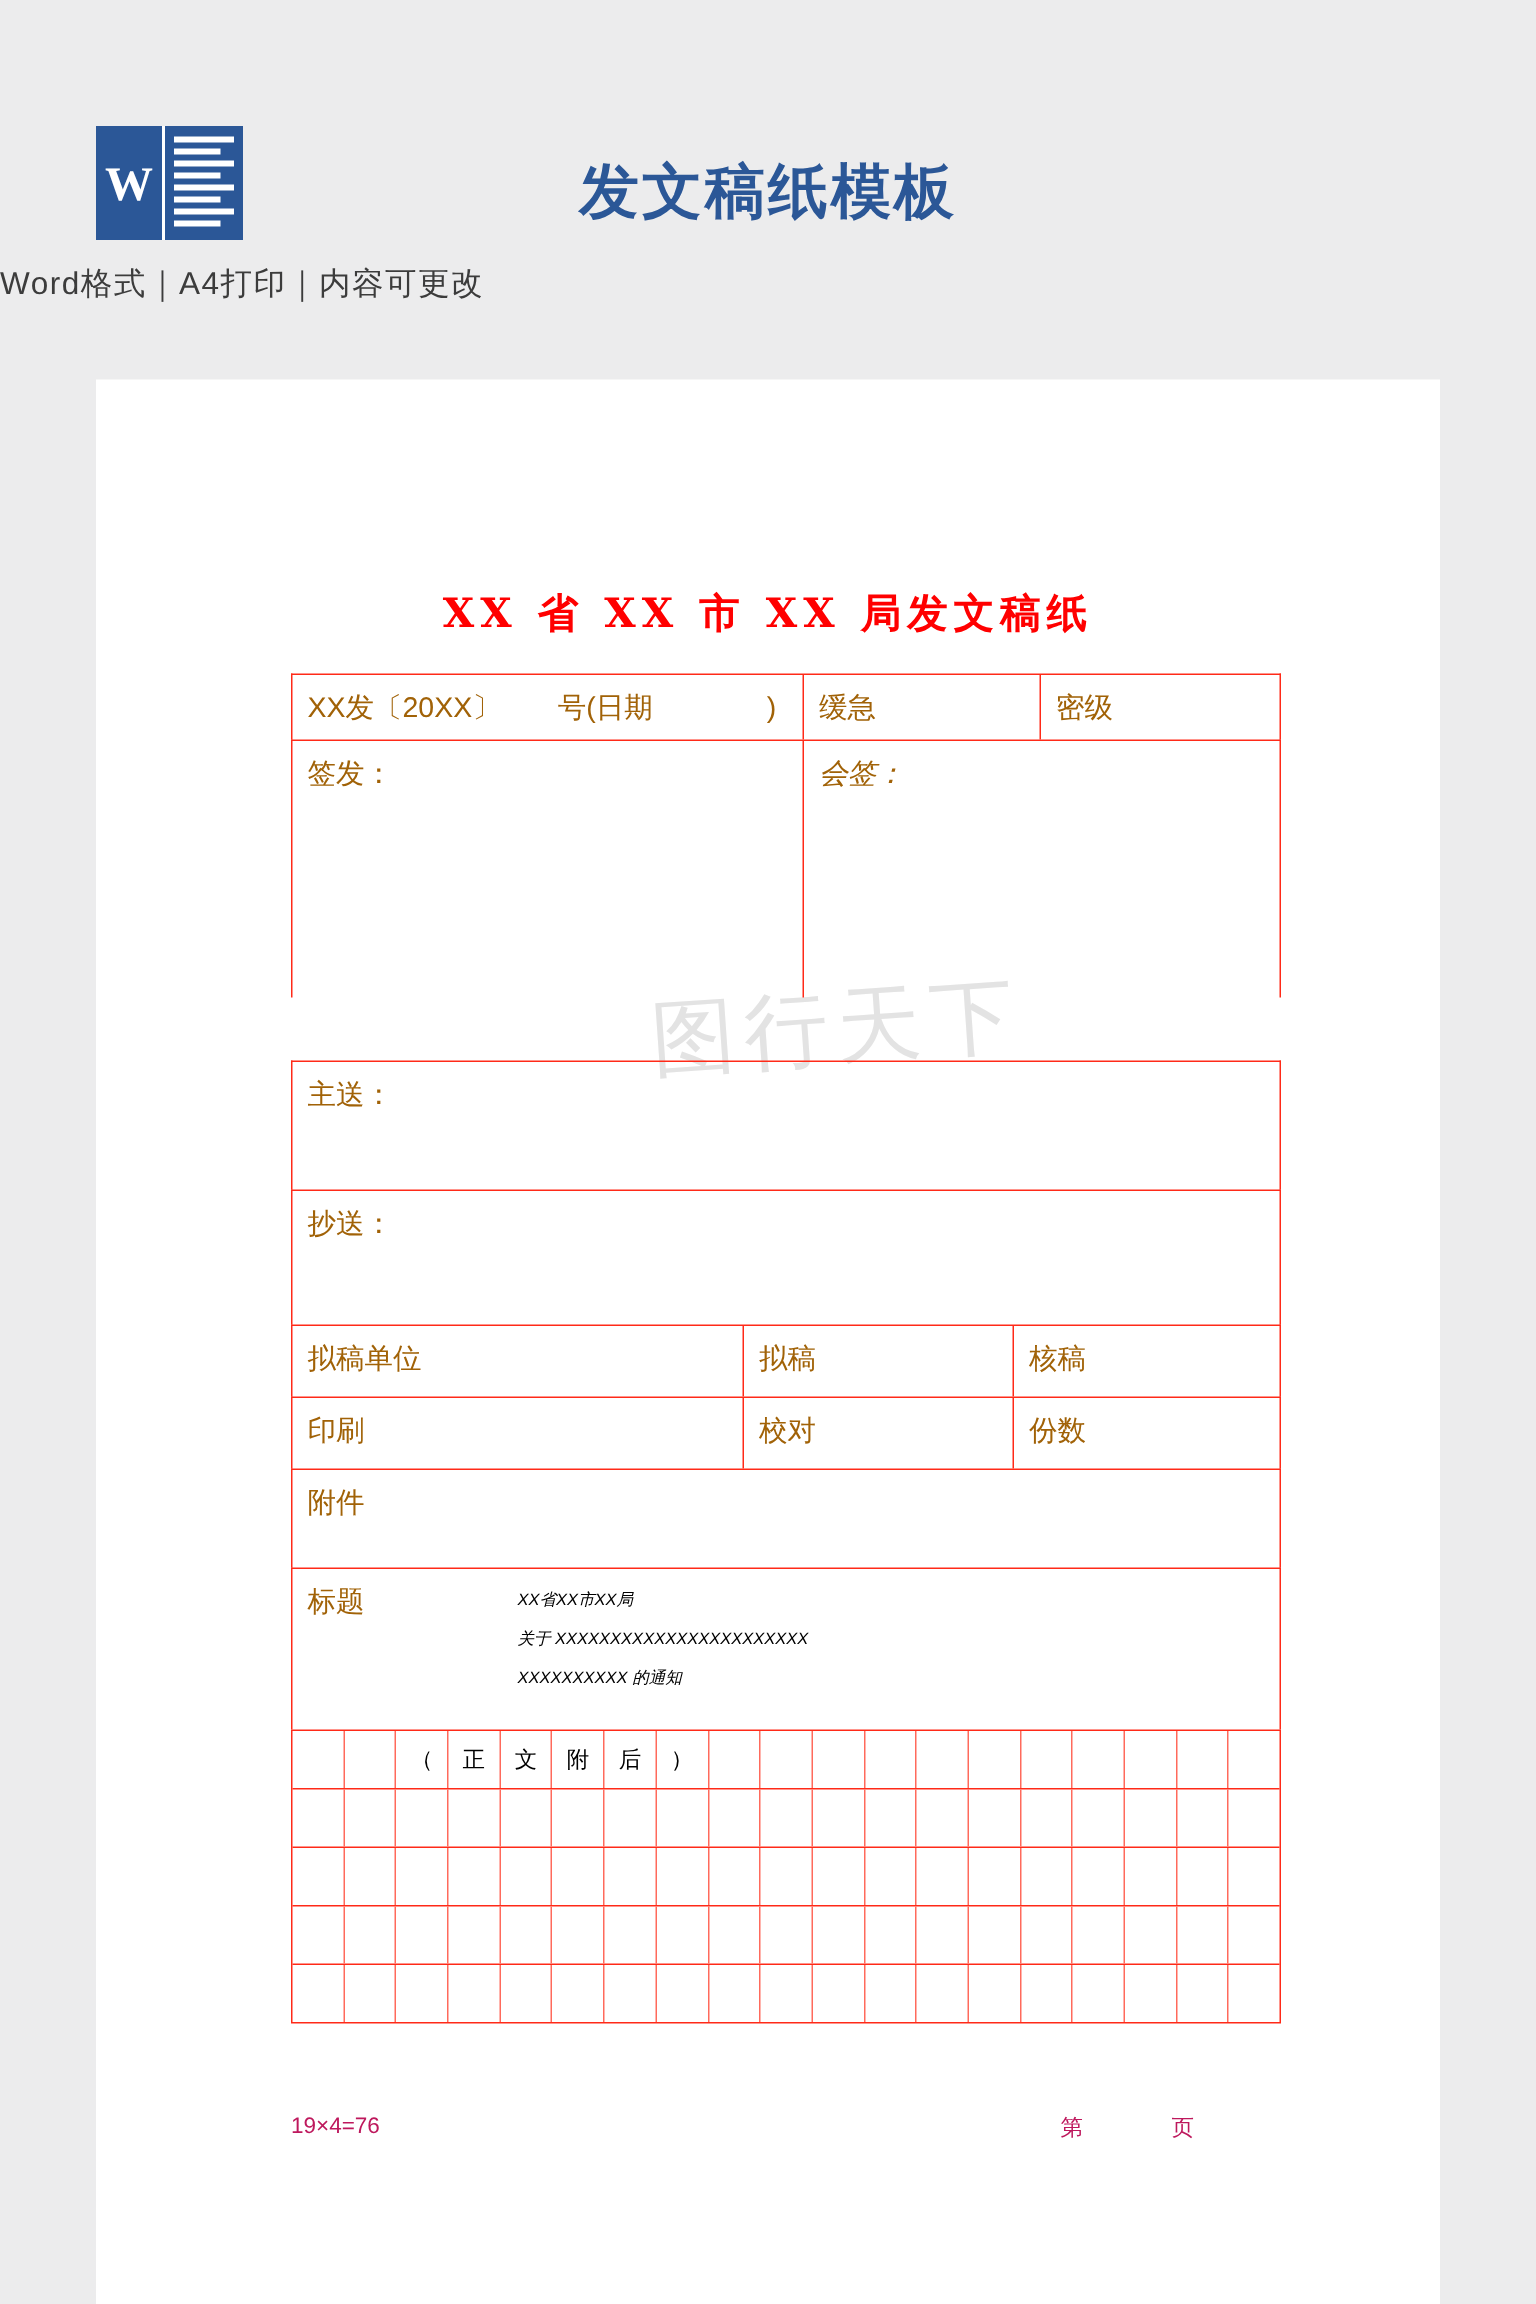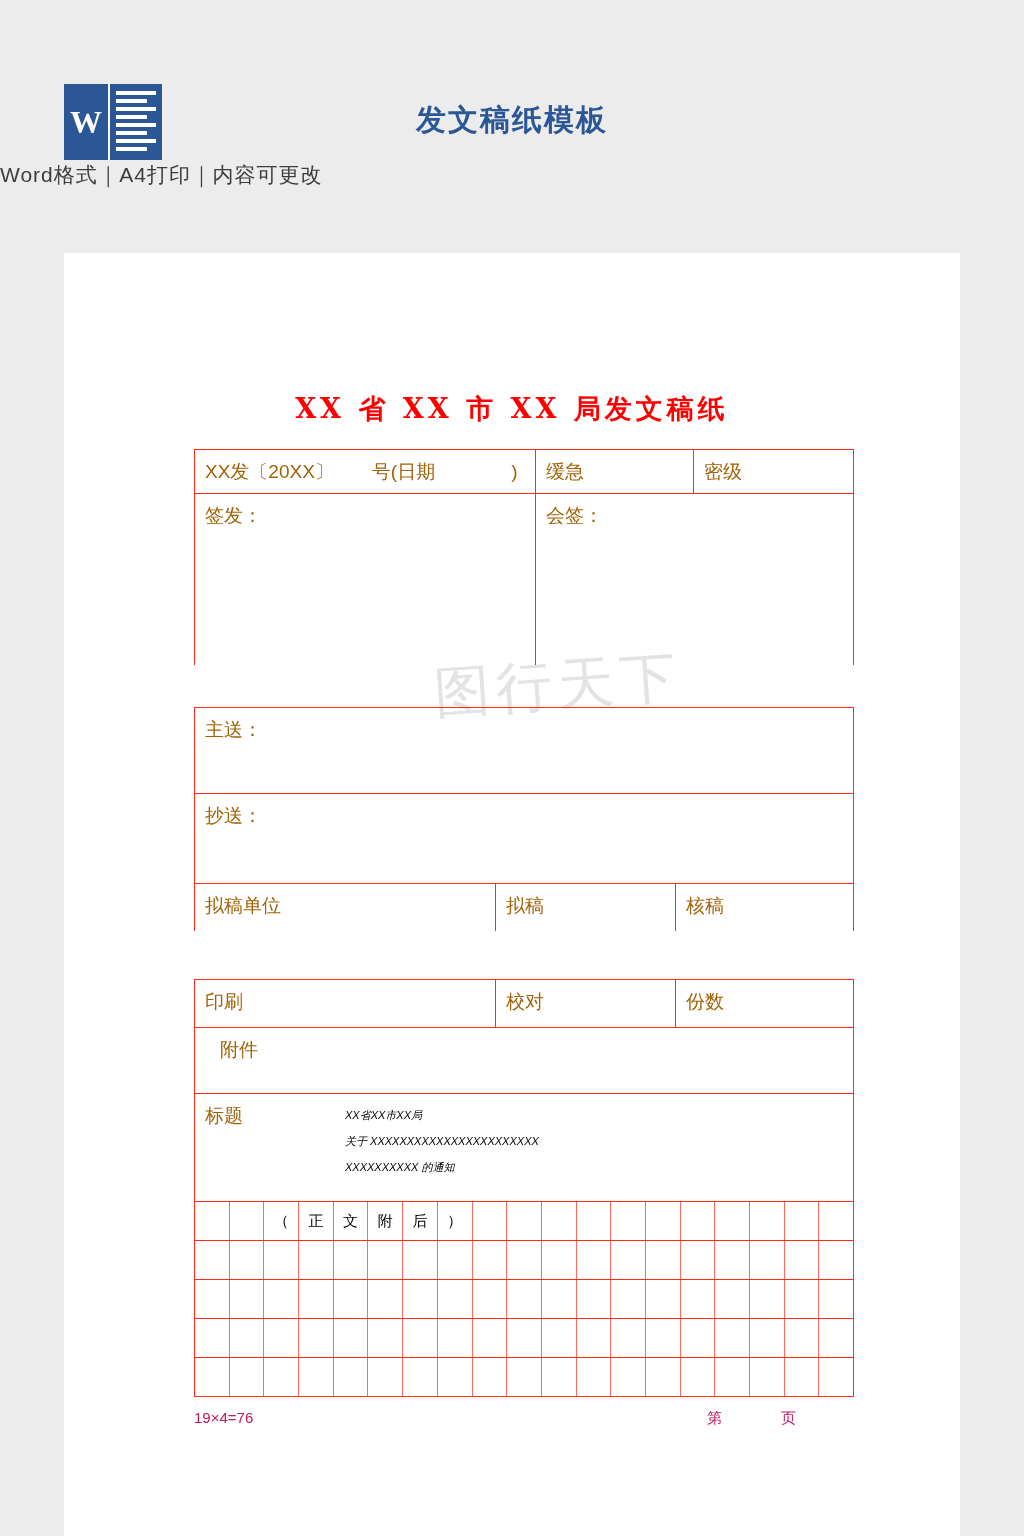--- a/index.html
+++ b/index.html
@@ -52,21 +52,21 @@
     display: block;
     height: 4px;
     background: #fff;
     margin-bottom: 4px;
   }
   .word-logo .logo-right i:nth-child(even) { width: 78%; }
 
   .header-title {
     text-align: center;
     color: #2b5797;
-    font-size: 30px;
+    font-size: 40px;
     font-weight: bold;
     padding-top: 100px;
     letter-spacing: 2px;
   }
   .header-sub {
     text-align: left;
     color: #3c3c3c;
     font-size: 21px;
     padding-top: 20px;
     letter-spacing: 1px;
@@ -129,39 +129,39 @@
   }
   .cell + .cell { border-left: 1.5px solid #ff2a18; }
 
   .r1 { height: 44px; }
   .r1 .c1 { width: 340px; }
   .r1 .c2 { width: 158px; }
   .r1 .c3 { flex: 1; }
 
   .r2 { height: 172px; }
   .r2 .c1 { width: 340px; }
-  .r2 .c2 { flex: 1; }
+  .r2 .c2 { flex: 1; font-style: italic; }
 
   .r3 { height: 86px; margin-top: 42px; }
   .r3 .c1 { width: 100%; }
 
   .r4 { height: 90px; }
   .r4 .c1 { width: 100%; }
 
   .r5 { height: 48px; }
   .r5 .c1 { width: 300px; font-family: Liberation Serif, serif; }
   .r5 .c2 { width: 180px; }
   .r5 .c3 { flex: 1; }
 
-  .r6 { height: 48px; margin-top: 48px; }
+  .r6 { height: 48px; }
   .r6 .c1 { width: 300px; }
   .r6 .c2 { width: 180px; }
   .r6 .c3 { flex: 1; }
 
-  .r7 { height: 66px; padding-left: 15px; }
+  .r7 { height: 66px; }
   .r7 .c1 { width: 100%; }
 
   .r8 { height: 108px; position: relative; }
   .r8 .c1 { width: 100%; }
   .title-block {
     position: absolute;
     left: 150px;
     top: 8px;
     width: 470px;
     text-align: left;

